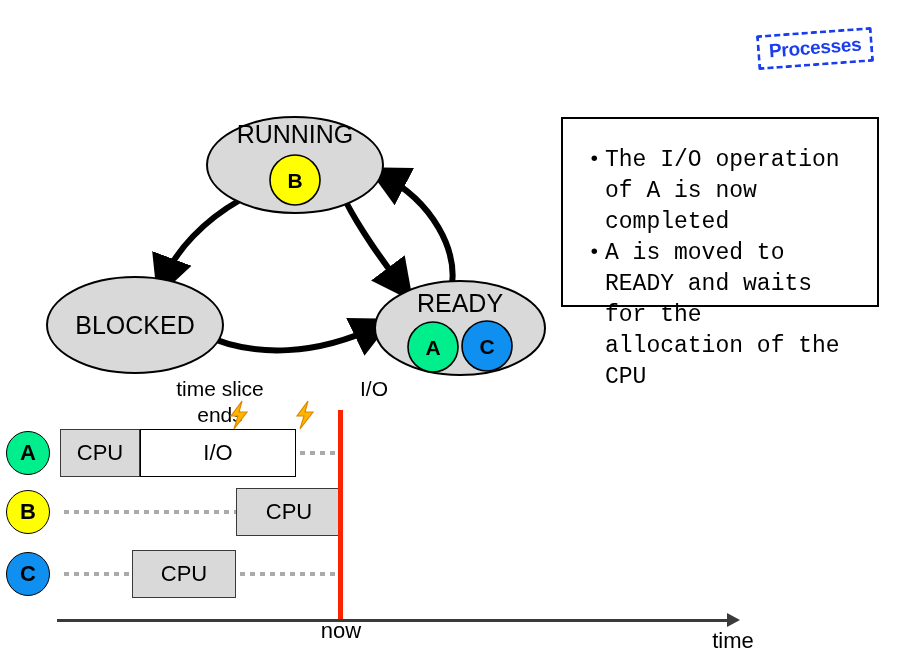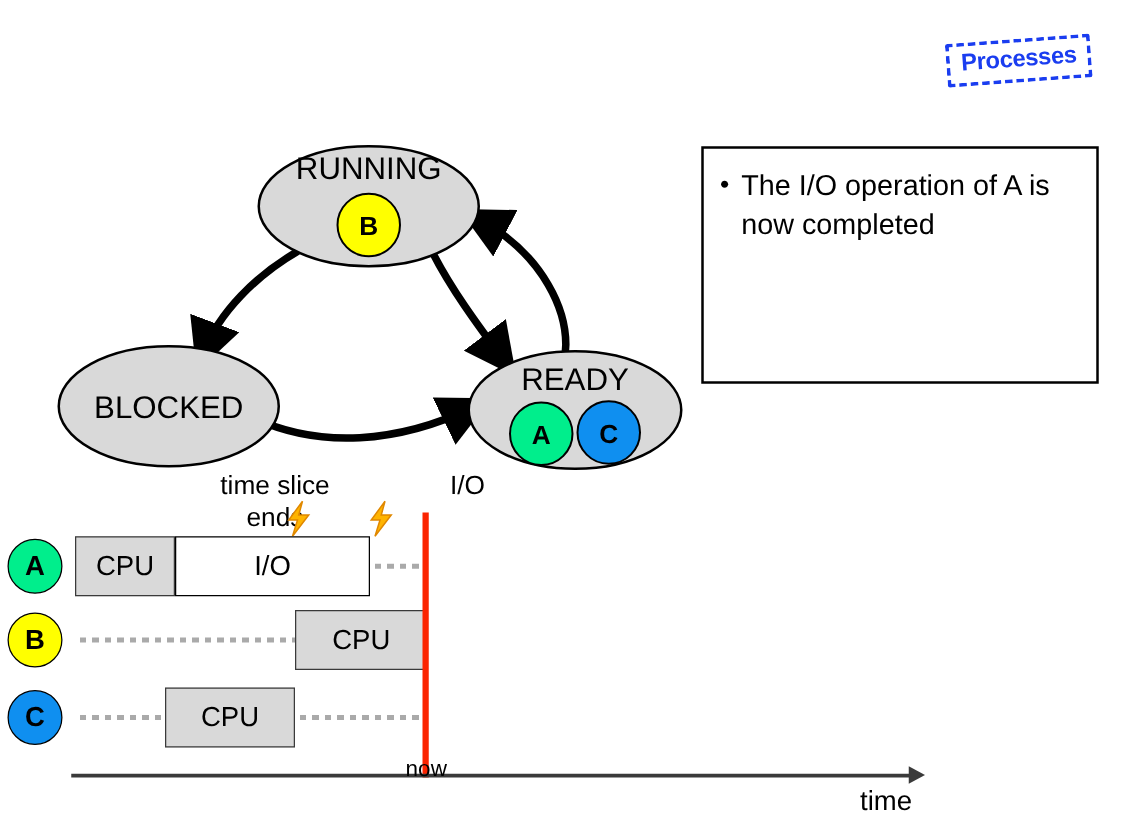--- a/index.html
+++ b/index.html
@@ -25,21 +25,21 @@
     border-radius:2px;
     background:#fff;
   }
 
   
   .infobox{
     position:absolute;left:561px;top:117px;width:318px;height:190px;
     border:2px solid #000;background:#fff;box-sizing:border-box;
     padding:10px 8px 0 6px;
   }
-  .infobox ul{margin:4px;padding:0;list-style:none;}
+  .infobox ul{margin:16px;padding:0;list-style:none;font-family:Liberation Mono, monospace;}
   .infobox li{
     position:relative;padding-left:20px;
     font-size:23px;line-height:31px;color:#000;
   }
   .infobox li::before{
     content:"\2022";position:absolute;left:3px;top:-1px;font-size:21px;
   }
 
   
   .diagram{position:absolute;left:0;top:100px;width:456px;height:300px;}
@@ -82,33 +82,34 @@
     background-image:repeating-linear-gradient(to right,#aaaaaa 0 5px,transparent 5px 10px);
   }
 
   .nowline{position:absolute;left:338px;top:410px;width:5px;height:212px;background:#fb2400;}
   .axis{position:absolute;left:57px;top:619px;width:678px;height:3px;background:#3a3a3a;}
   .axis-arrow{
     position:absolute;left:727px;top:613px;width:0;height:0;
     border-top:7px solid transparent;border-bottom:7px solid transparent;
     border-left:13px solid #3a3a3a;
   }
-  .now-label{position:absolute;left:300px;top:605px;width:82px;text-align:center;font-size:18px;color:#000;}
-  .time-label{position:absolute;left:688px;top:628px;width:90px;text-align:left;font-size:22px;color:#000;}
+  .now-label{position:absolute;left:300px;top:618px;width:82px;text-align:center;font-size:22px;color:#000;}
+  .time-label{position:absolute;left:688px;top:628px;width:90px;text-align:center;font-size:22px;color:#000;}
 </style>
 </head>
 <body>
 
 <div class="slide">
 
   <div class="stamp">Processes</div>
 
   <div class="infobox">
     <ul>
       <li>The I/O operation of A is now completed</li>
+      <li>A is moved to READY and waits for the allocation of the CPU</li>
     </ul>
   </div>
 
   <div class="diagram">
     <svg width="560" height="300" viewBox="0 0 560 300">
 
       <defs>
         <marker id="ah" markerWidth="7" markerHeight="7" refX="4.2" refY="3.5" orient="auto" markerUnits="strokeWidth">
           <path d="M0,0 L7,3.5 L0,7 z" fill="#000"></path>
         </marker>

